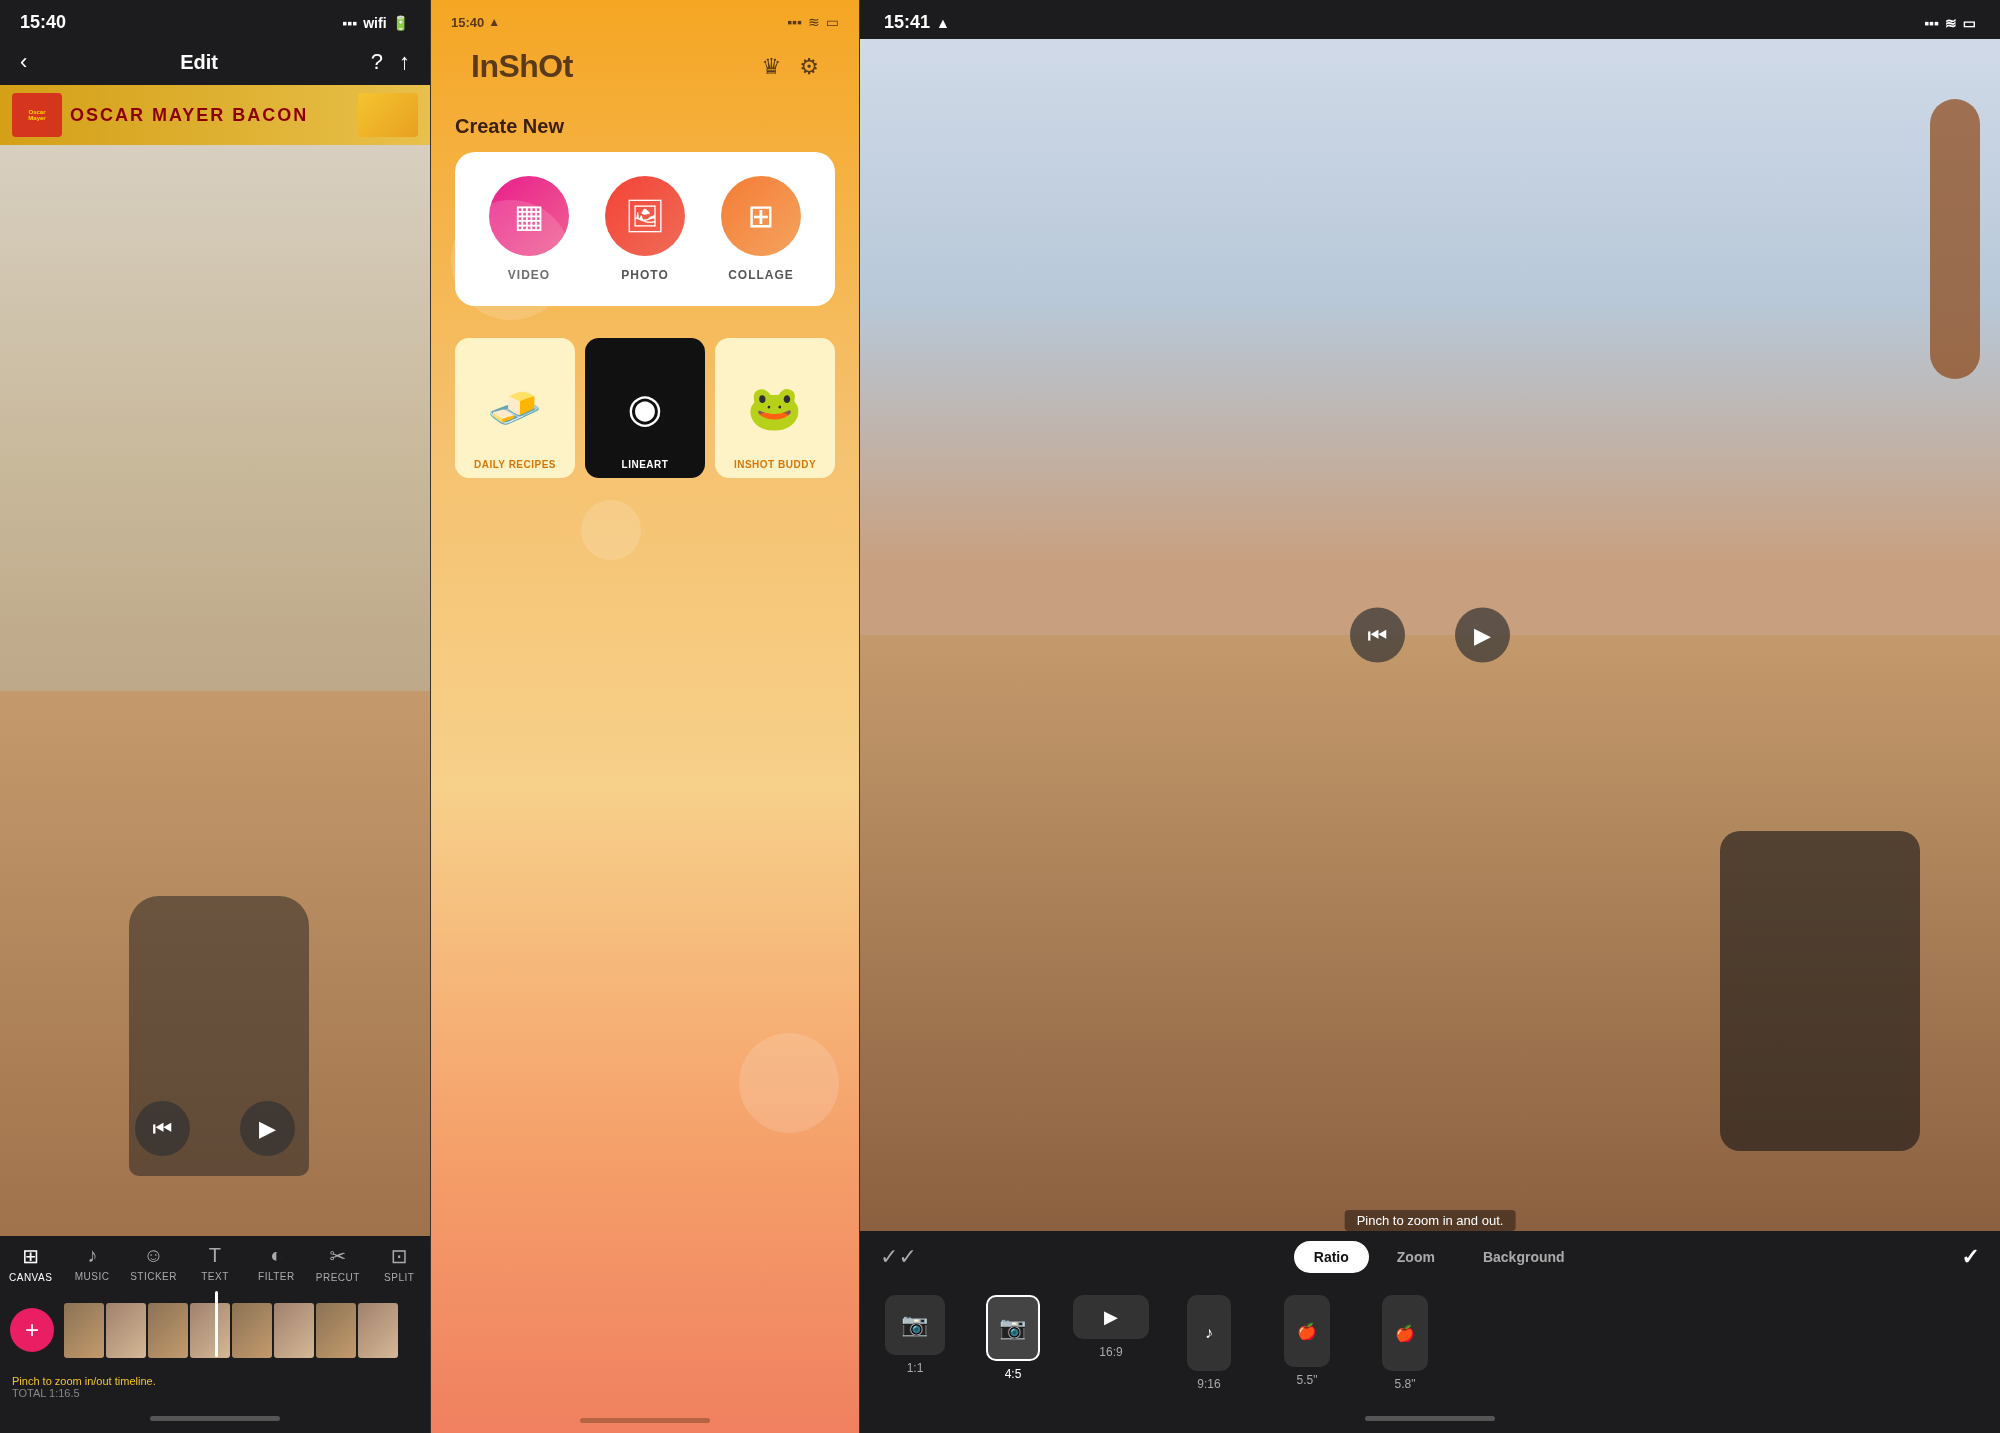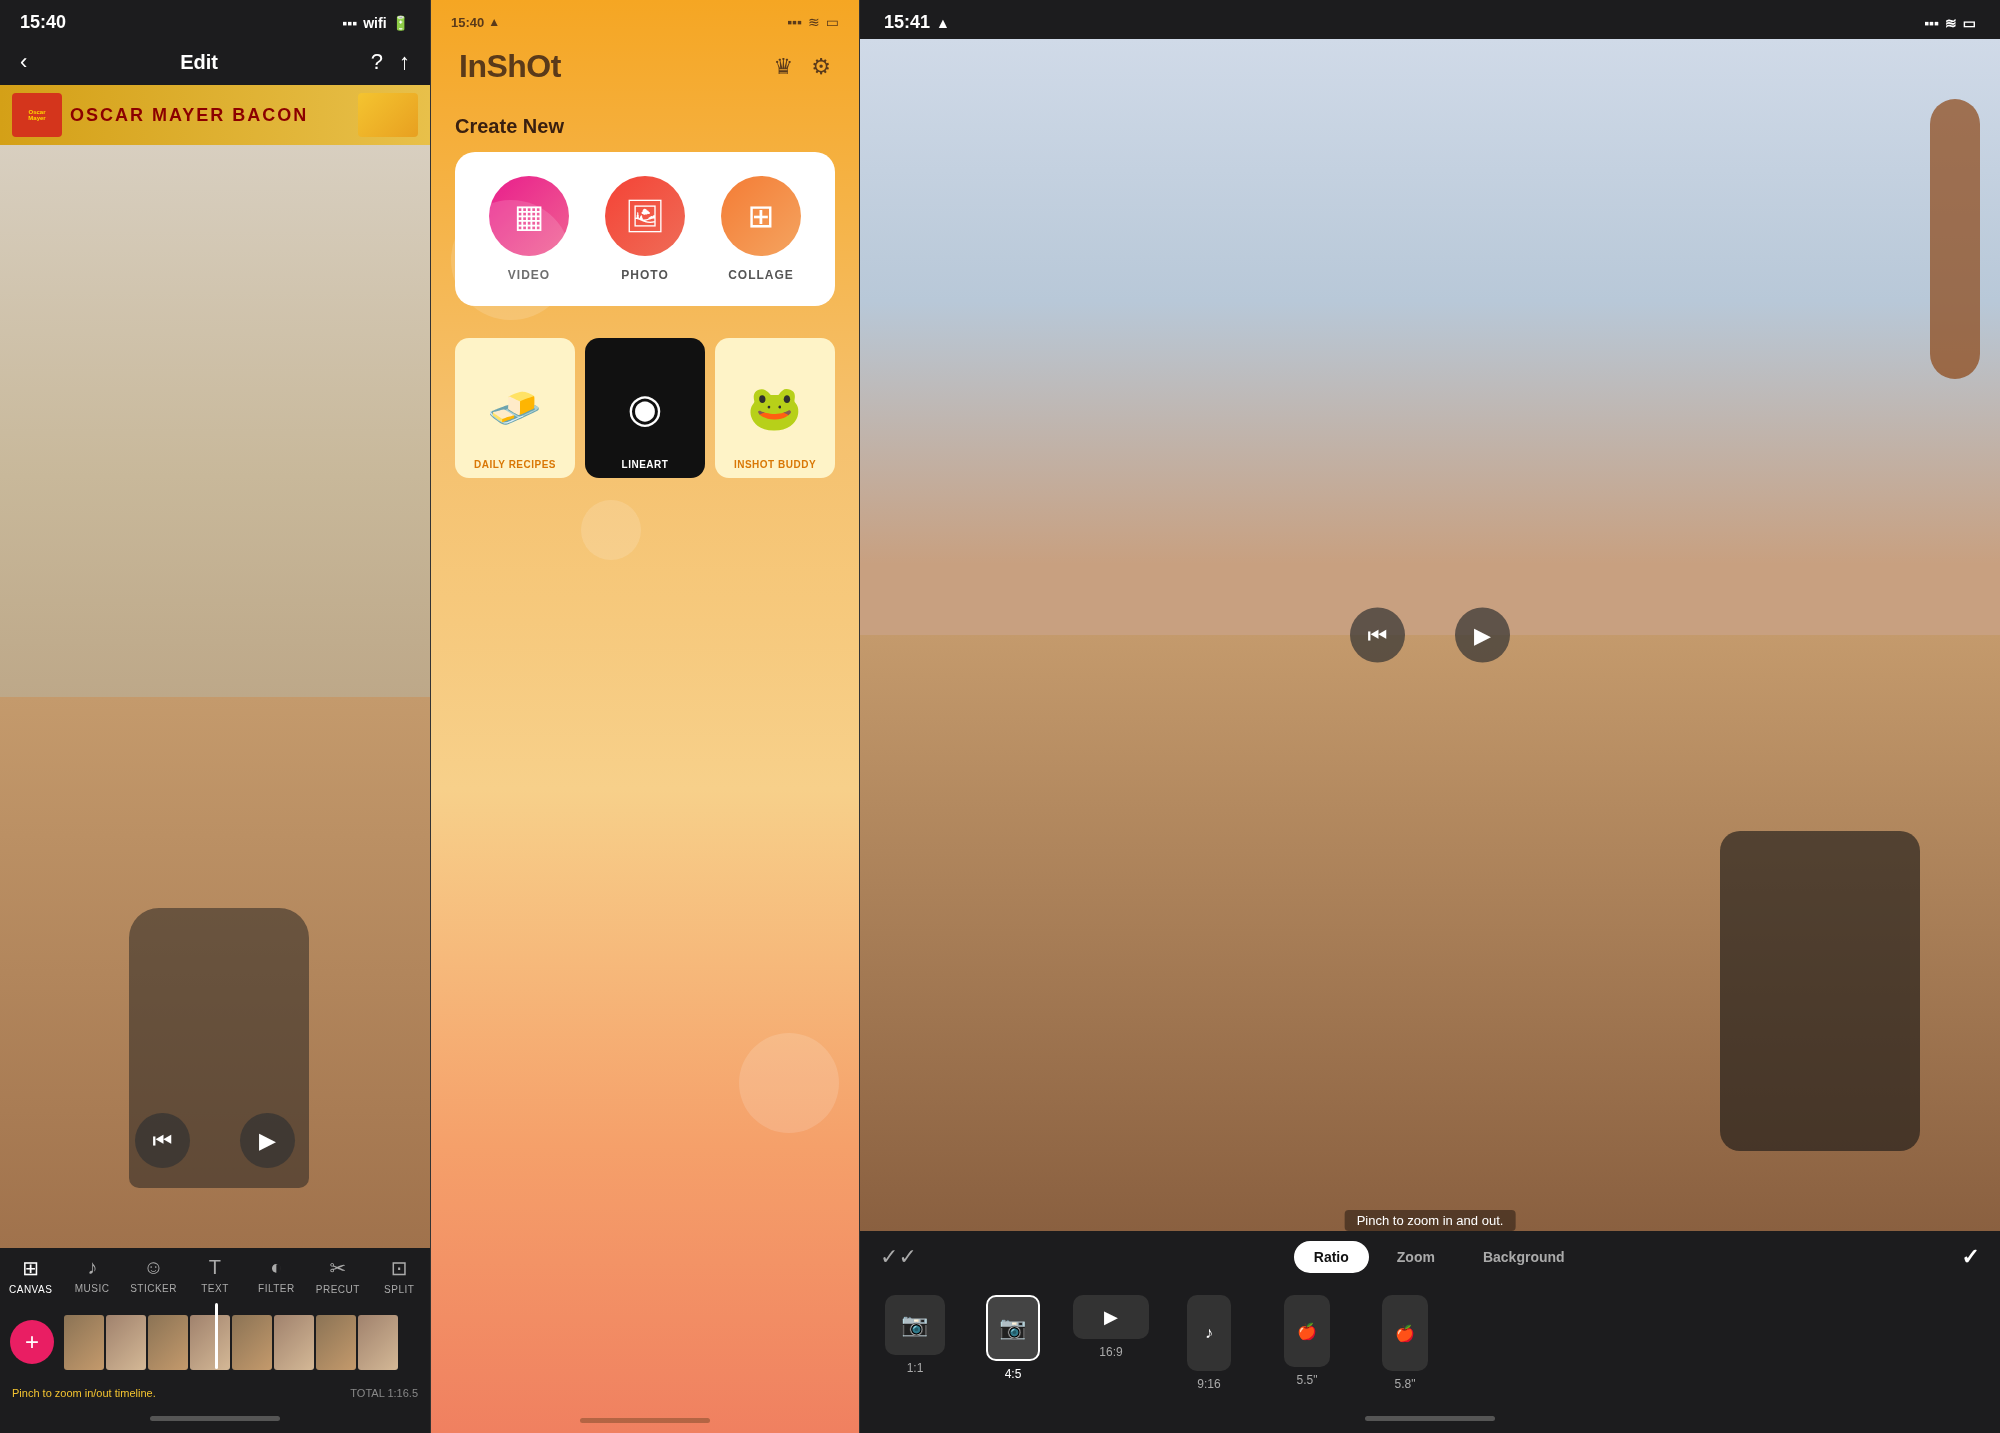--- a/index.html
+++ b/index.html
@@ -213,20 +213,21 @@
       height: 66px;
       background: white;
       border-radius: 2px;
     }
 
     .pinch-hint {
       display: flex;
       justify-content: space-between;
       padding: 4px 12px;
       background: #1c1c1e;
+      flex-direction: column;
     }
 
     .pinch-text {
       color: #f4c430;
       font-size: 11px;
     }
 
     .total-text {
       color: #888;
       font-size: 11px;
@@ -260,21 +261,21 @@
     }
 
     .inshot-status-bar {
       padding: 14px 20px 8px;
       display: flex;
       justify-content: space-between;
       align-items: center;
     }
 
     .inshot-header {
-      padding: 10px 28px 20px;
+      padding: 10px 40px 20px;
       display: flex;
       justify-content: space-between;
       align-items: center;
     }
 
     .inshot-logo {
       font-size: 32px;
       font-weight: 700;
       color: #5a3a1a;
       letter-spacing: -0.5px;

